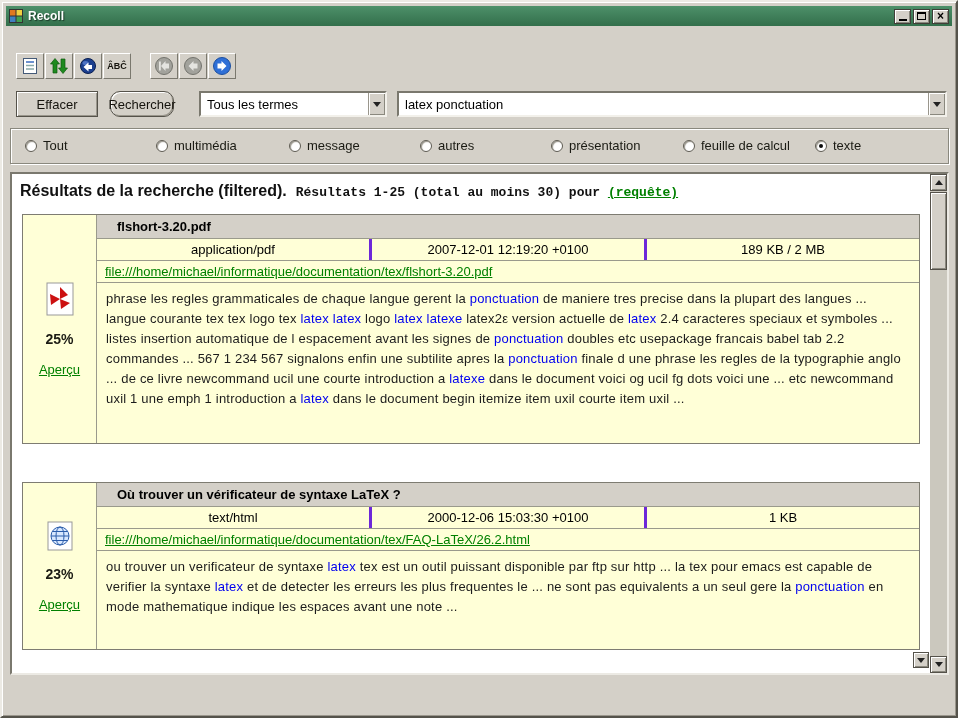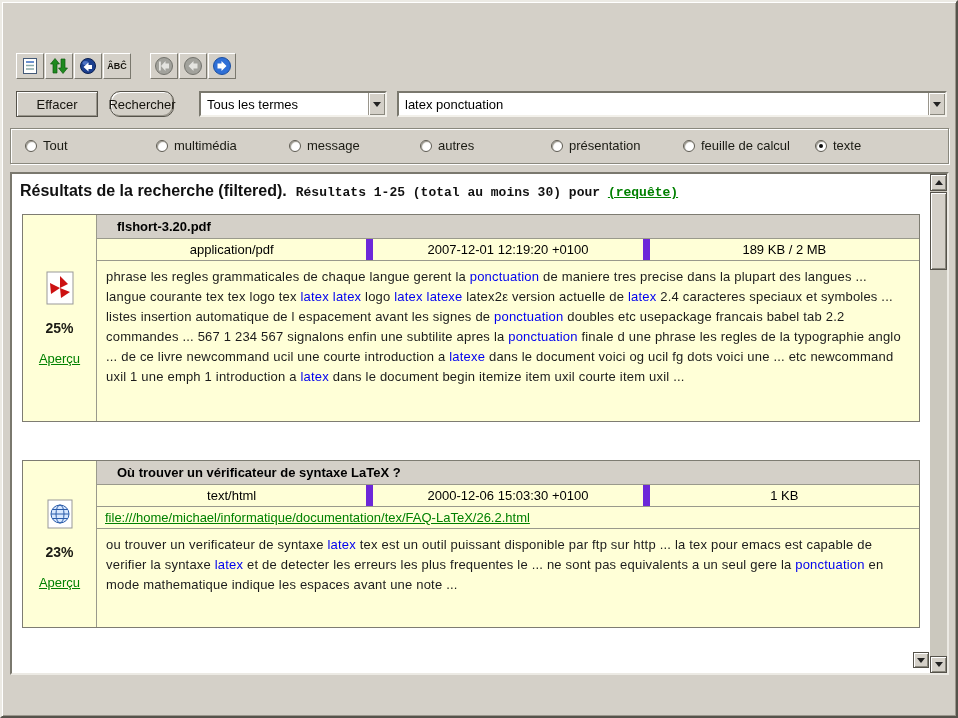--- a/index.html
+++ b/index.html
@@ -84,21 +84,21 @@
   .card { display:flex; border:1px solid #7e7c72; background:#ffffd7; margin:0 4px; }
   .card1 { margin-top:14px; }
   .card2 { margin-top:38px; }
   .card-left { width:74px; border-right:1px solid #9a9a8c; display:flex; flex-direction:column;
                align-items:center; justify-content:center; gap:15px; }
   .relevance { font-weight:bold; font-size:14px; color:#1b1b14; }
   .card-right { flex:1; display:flex; flex-direction:column; min-width:0; }
   .card-title { background:#d4d0c8; border-bottom:1px solid #9a9a8c; padding:4px 20px;
                 font-weight:bold; color:#000; }
   .meta-row { display:flex; border-bottom:1px solid #9a9a8c; }
-  .meta-cell { flex:1; text-align:center; padding:3px 4px; border-right:7px solid #6d28d9; color:#000; }
+  .meta-cell { flex:1; text-align:center; padding:3px 4px; border-right:3px solid #6d28d9; color:#000; }
   .meta-cell:last-child { border-right:none; }
   .url-row { padding:3px 8px; border-bottom:1px solid #9a9a8c; white-space:nowrap; overflow:hidden; }
   .snippet { padding:6px 9px 34px 9px; line-height:20px; color:#1c1c1c; letter-spacing:.2px; }
   .card2 .snippet { padding-bottom:32px; }
   .hl { color:#0000ee; }
 
   
   .vscroll { position:absolute; top:0; right:0; width:17px; height:100%; background:#cbc8be; }
   .sb-btn { position:absolute; left:0; width:17px; height:17px; background:#d4d0c8;
             border:1px solid #55524a; box-shadow:inset 1px 1px 0 #fff, inset -1px -1px 0 #8a887e;
@@ -112,20 +112,37 @@
   .inner-sb-down { position:absolute; right:18px; bottom:5px; width:16px; height:16px;
             background:#d4d0c8; border:1px solid #55524a;
             box-shadow:inset 1px 1px 0 #fff, inset -1px -1px 0 #8a887e;
             display:flex; align-items:center; justify-content:center; }
 </style>
 </head>
 <body>
 
 <div class="window">
 
+  <div class="titlebar">
+    <svg class="app-icon" viewBox="0 0 14 14">
+      <rect x="0" y="0" width="14" height="14" fill="#333"></rect>
+      <rect x="1" y="1" width="5.5" height="5.5" fill="#e07820"></rect>
+      <rect x="7.5" y="1" width="5.5" height="5.5" fill="#f0d040"></rect>
+      <rect x="1" y="7.5" width="5.5" height="5.5" fill="#4080c0"></rect>
+      <rect x="7.5" y="7.5" width="5.5" height="5.5" fill="#40a050"></rect>
+    </svg>
+    <span class="title-text">Recoll</span>
+    <span class="win-btn">
+        <span class="glyph-min"></span>
+      </span>
+    <span class="win-btn">
+        <span class="glyph-max"></span>
+      </span>
+    <span class="win-btn win-close"></span>
+  </div>
 
 
   <div class="toolbar">
     <span class="tbtn">
       <svg width="18" height="18">
         <rect x="2.5" y="1.5" width="13" height="15" fill="#fff" stroke="#445a78"></rect>
         <line x1="5" y1="5" x2="13" y2="5" stroke="#3a6cc0" stroke-width="1.5"></line>
         <line x1="5" y1="8.5" x2="13" y2="8.5" stroke="#8aa" stroke-width="1.5"></line>
         <line x1="5" y1="12" x2="13" y2="12" stroke="#8aa" stroke-width="1.5"></line>
       </svg>
@@ -231,20 +248,23 @@
           </svg>
           <span class="relevance">25%</span>
           <span class="link">Aperçu</span>
         </div>
         <div class="card-right">
           <div class="card-title">flshort-3.20.pdf</div>
           <div class="meta-row">
             <span class="meta-cell">application/pdf</span>
             <span class="meta-cell">2007-12-01 12:19:20 +0100</span>
             <span class="meta-cell">189 KB / 2 MB</span>
+          </div>
+          <div class="url-row">
+            <span class="link">file:///home/michael/informatique/documentation/tex/flshort-3.20.pdf</span>
           </div>
           <div class="snippet"><span>phrase les regles grammaticales de chaque langue gerent la </span><span class="hl">ponctuation</span><span> de maniere tres precise dans la plupart des langues ... langue courante tex tex logo tex </span><span class="hl">latex</span><span> </span><span class="hl">latex</span><span> logo </span><span class="hl">latex</span><span> </span><span class="hl">latexe</span><span> latex2ε version actuelle de </span><span class="hl">latex</span><span> 2.4 caracteres speciaux et symboles ... listes insertion automatique de l espacement avant les signes de </span><span class="hl">ponctuation</span><span> doubles etc usepackage francais babel tab 2.2 commandes ... 567 1 234 567 signalons enfin une subtilite apres la </span><span class="hl">ponctuation</span><span> finale d une phrase les regles de la typographie anglo ... de ce livre newcommand ucil une courte introduction a </span><span class="hl">latexe</span><span> dans le document voici og ucil fg dots voici une ... etc newcommand uxil 1 une emph 1 introduction a </span><span class="hl">latex</span><span> dans le document begin itemize item uxil courte item uxil ...</span></div>
         </div>
       </div>
 
       <div class="card card2">
         <div class="card-left">
           <svg width="30" height="30" viewBox="0 0 30 30">
             <rect x="3" y="1" width="24" height="28" fill="#fff" stroke="#999"></rect>
             <circle cx="15" cy="15" r="9" fill="#d8e8ff" stroke="#2a5caa"></circle>

